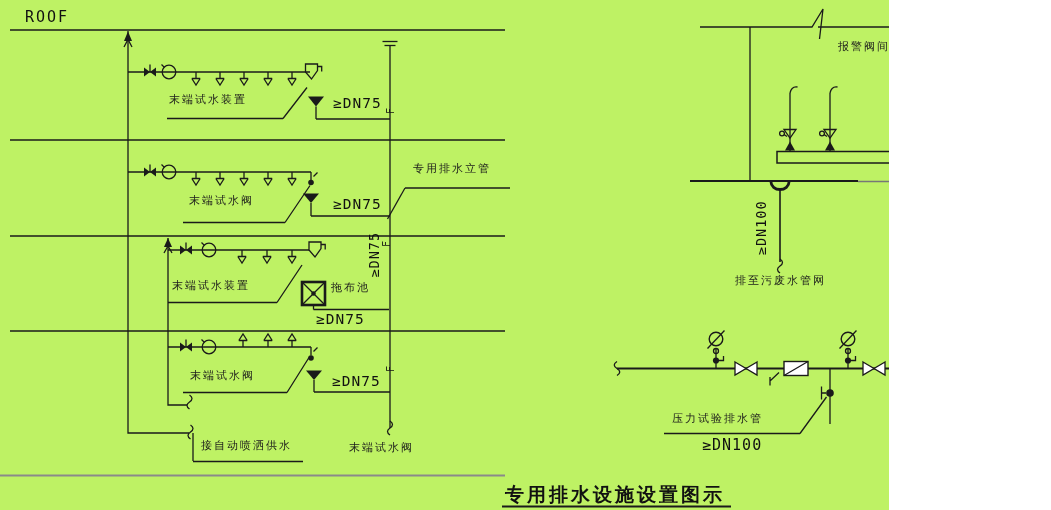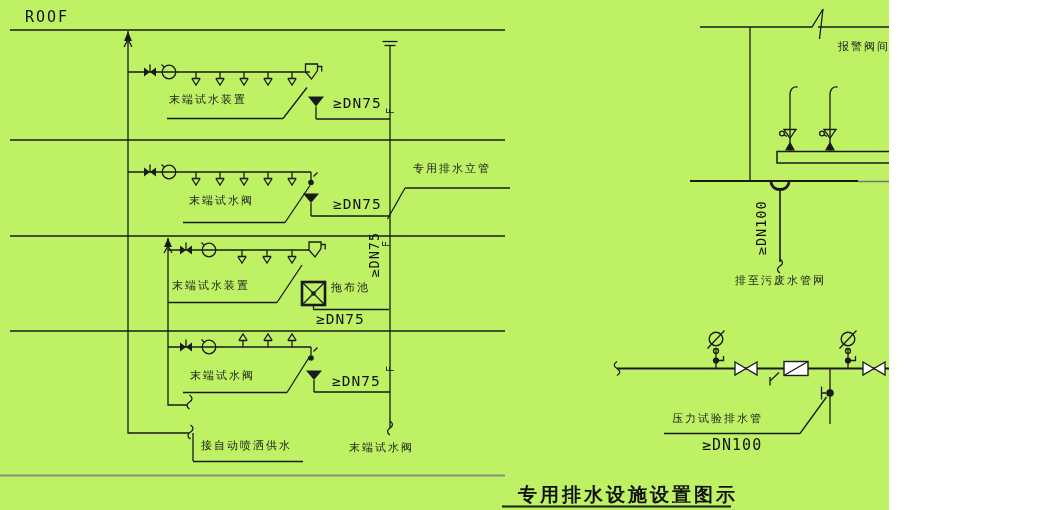--- a/index.html
+++ b/index.html
@@ -7,21 +7,21 @@
     position:relative;width:889px;height:510px;background:#bef264;overflow:hidden;
     font-family:"Liberation Sans","DejaVu Sans",sans-serif;color:#1a1a1a;
   }
   .stage svg{position:absolute;left:0;top:0;}
   .lbl{position:absolute;white-space:nowrap;font-size:11px;letter-spacing:2px;color:#1a1a1a;line-height:1.1;}
   .dn{position:absolute;white-space:nowrap;font-family:"DejaVu Sans Mono","Liberation Mono",monospace;
       font-size:14.5px;letter-spacing:1px;color:#111;line-height:1;}
   .vtext{transform:rotate(-90deg);transform-origin:center center;text-align:center;}
   .fmark{position:absolute;font-size:10px;font-family:"DejaVu Sans Mono",monospace;color:#111;
          transform:rotate(-90deg);transform-origin:center center;line-height:1;}
-  .title{position:absolute;left:505px;top:482px;font-size:19px;font-weight:bold;letter-spacing:3px;color:#111;margin-left:13px;}
+  .title{position:absolute;left:505px;top:482px;font-size:19px;font-weight:bold;letter-spacing:3px;color:#111;}
   .roof{position:absolute;left:25px;top:8px;font-family:"DejaVu Sans Mono","Liberation Mono",monospace;
         font-size:15px;letter-spacing:2px;color:#111;}
   .brand{position:absolute;left:966px;top:470px;font-size:15px;font-weight:normal;letter-spacing:1px;color:#3d3d3d;}
   .site{position:absolute;left:966px;top:488px;font-size:14px;font-weight:bold;font-style:italic;color:#1a6fc0;letter-spacing:0.2px;text-align:right;}
   .pagenum{position:absolute;left:1002px;top:486px;font-size:19px;color:#111;
            font-family:Liberation Sans, sans-serif;}
 </style>
 </head>
 <body>
 

